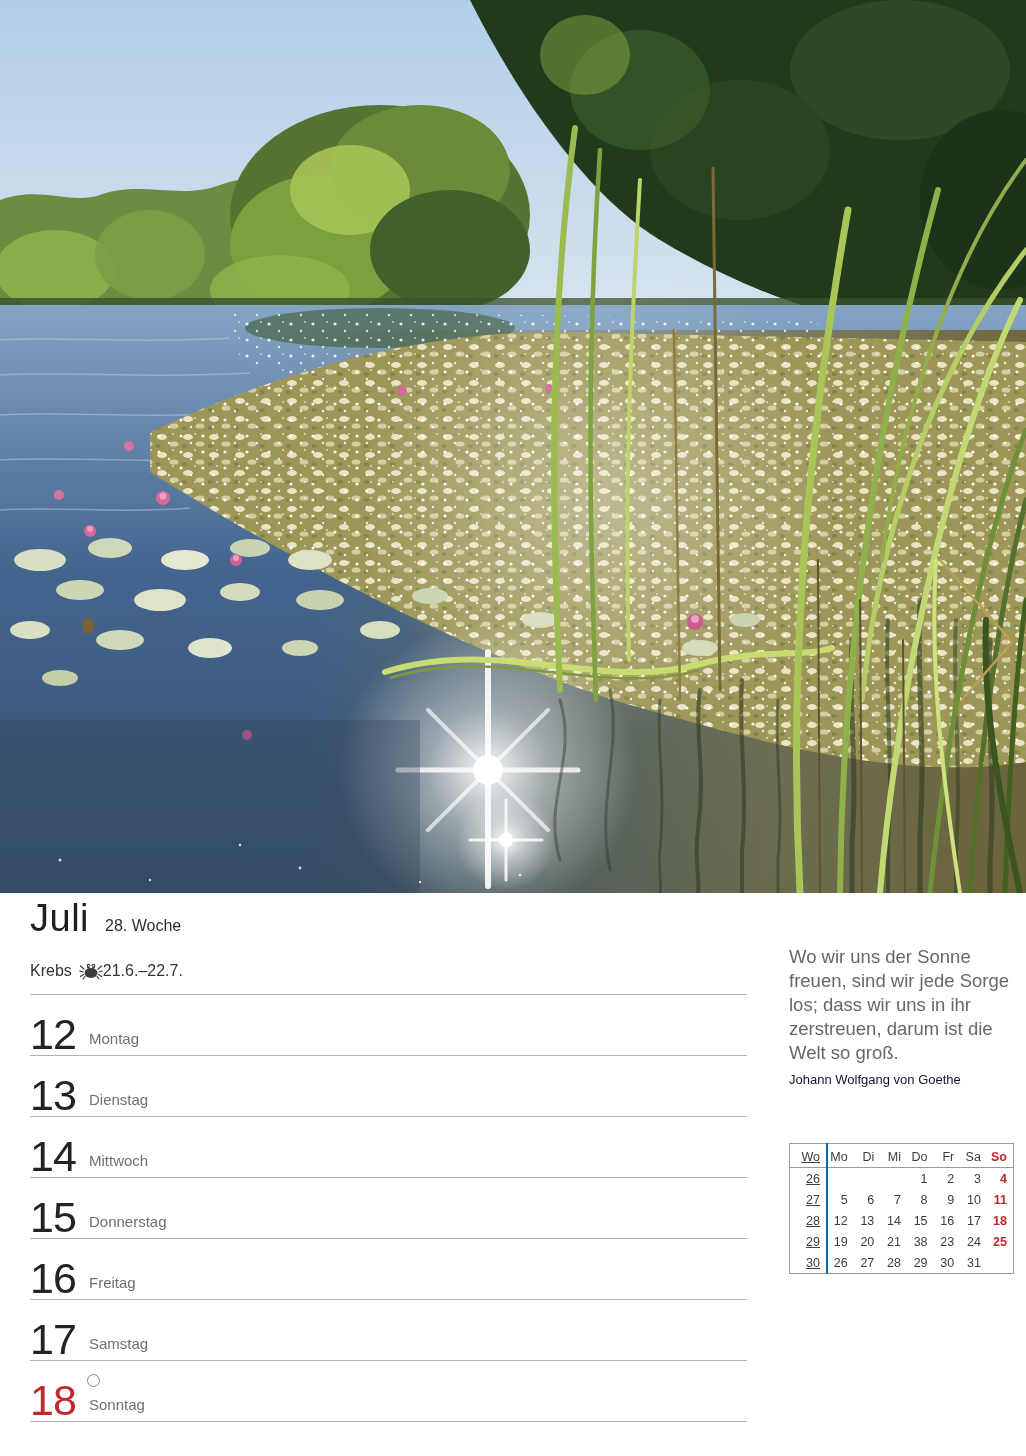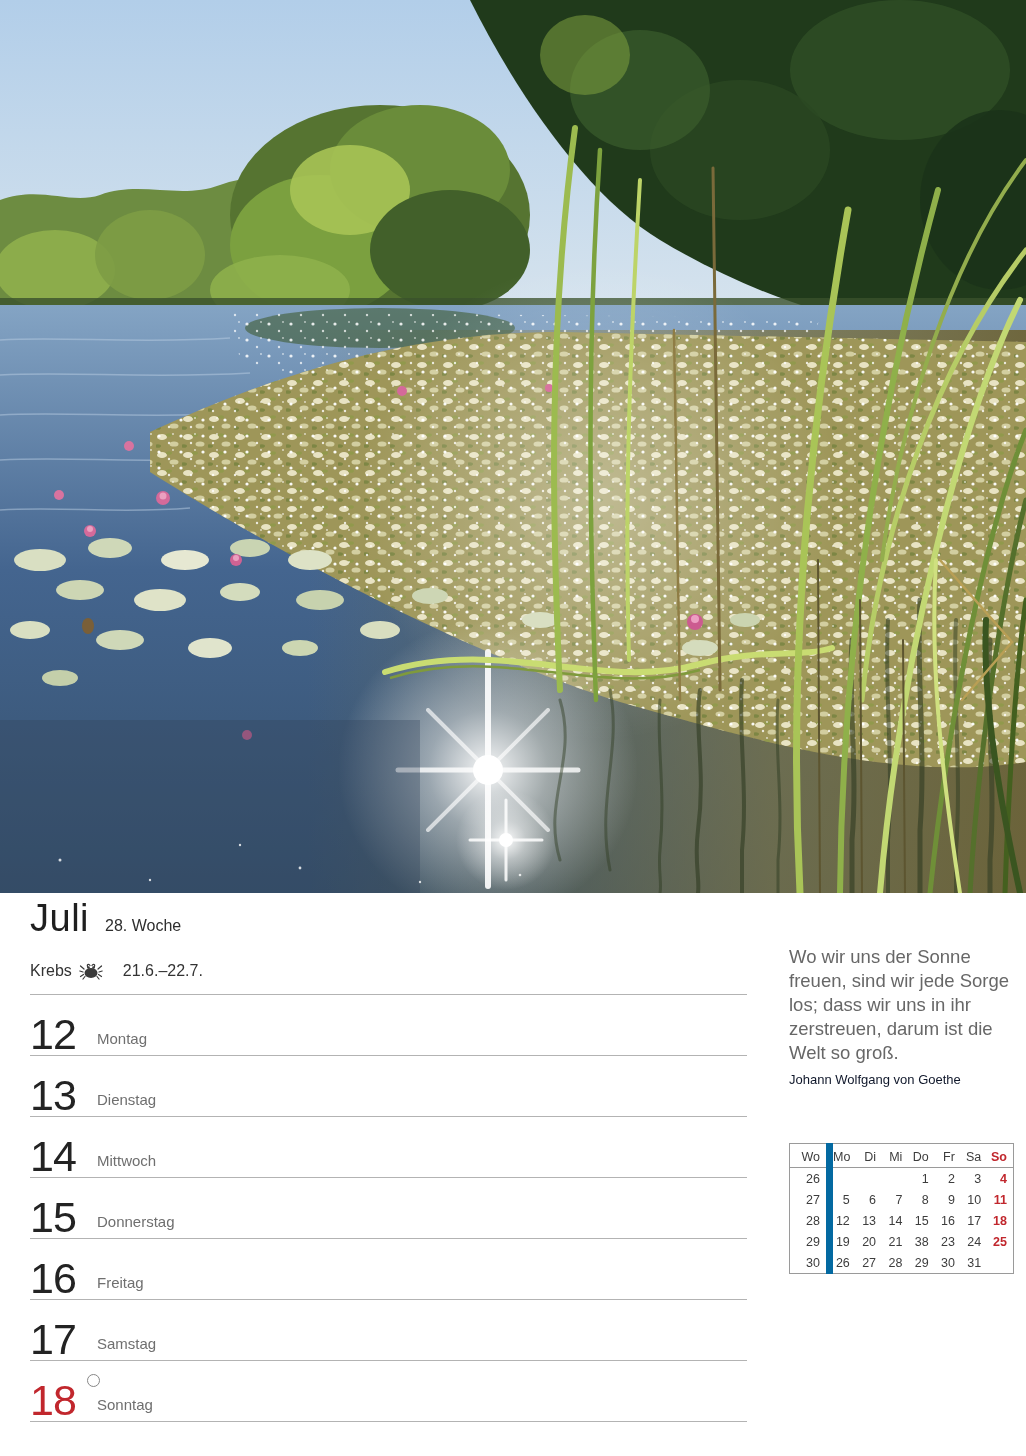--- a/index.html
+++ b/index.html
@@ -11,43 +11,43 @@
   .photo svg{display:block;width:100%;height:100%;}
 
   
   .left-col{position:absolute;left:30px;top:893px;width:717px;}
   .title-row{padding-top:4px;height:47px;white-space:nowrap;}
   .month{font-size:38px;color:#1f1f1f;letter-spacing:.5px;}
   .week-label{font-size:16px;color:#2e2e2e;margin-left:16px;}
   .zodiac-row{margin-top:16px;height:22px;display:flex;align-items:center;
               font-size:16px;color:#333;text-align:right;}
   .zodiac-row .zname{margin-right:7px;}
-  .zodiac-row .zrange{margin-left:20px;}
+  .zodiac-row .zrange{margin-left:0;}
   .rule{margin-top:12px;border-top:1px solid #b3b3b3;height:0;}
   .day-row{position:relative;height:60px;border-bottom:1px solid #b3b3b3;}
   .day-number{position:absolute;left:0;bottom:4px;font-size:43px;line-height:.8;
               color:#232323;letter-spacing:-1px;}
   .day-row.red .day-number{color:#c1272d;}
-  .day-name{position:absolute;left:67px;bottom:8px;font-size:15px;color:#6f6f6f;}
+  .day-name{position:absolute;left:59px;bottom:8px;font-size:15px;color:#6f6f6f;}
   .moon{position:absolute;left:57px;bottom:34px;width:11px;height:11px;
         border:1.4px solid #878787;border-radius:50%;}
 
   
   .right-col{position:absolute;left:789px;top:893px;width:228px;}
   .description{margin:26px 0 0 0;font-size:14.5px;line-height:19px;color:#3a3a3a;}
   .quote-text{margin:52px 0 0 0;font-size:18.5px;line-height:24px;color:#676767;}
   .quote-author{margin:7px 0 0 0;font-size:13px;color:#0f172a;}
 
   table.mini-cal{margin-top:56px;border-collapse:collapse;border:1px solid #9a9a9a;
                  width:225px;font-size:12.5px;color:#3d3d3d;table-layout:fixed;}
   table.mini-cal th,table.mini-cal td{font-weight:400;text-align:right;
                  padding:2px 6px 2px 0;height:17px;}
   table.mini-cal th{padding-top:4px;}
   table.mini-cal thead tr{border-bottom:1px solid #9a9a9a;}
-  table.mini-cal .wo{border-right:7px solid #0369a1;width:30px;}
+  table.mini-cal .wo{border-right:2px solid #0369a1;width:30px;text-decoration:underline;}
   table.mini-cal .sun{color:#c1272d;font-weight:700;}
 </style>
 </head>
 <body>
 
 <div class="page">
 
   <div class="photo">
     <svg viewBox="0 0 1026 893" preserveAspectRatio="none">
       <defs>

